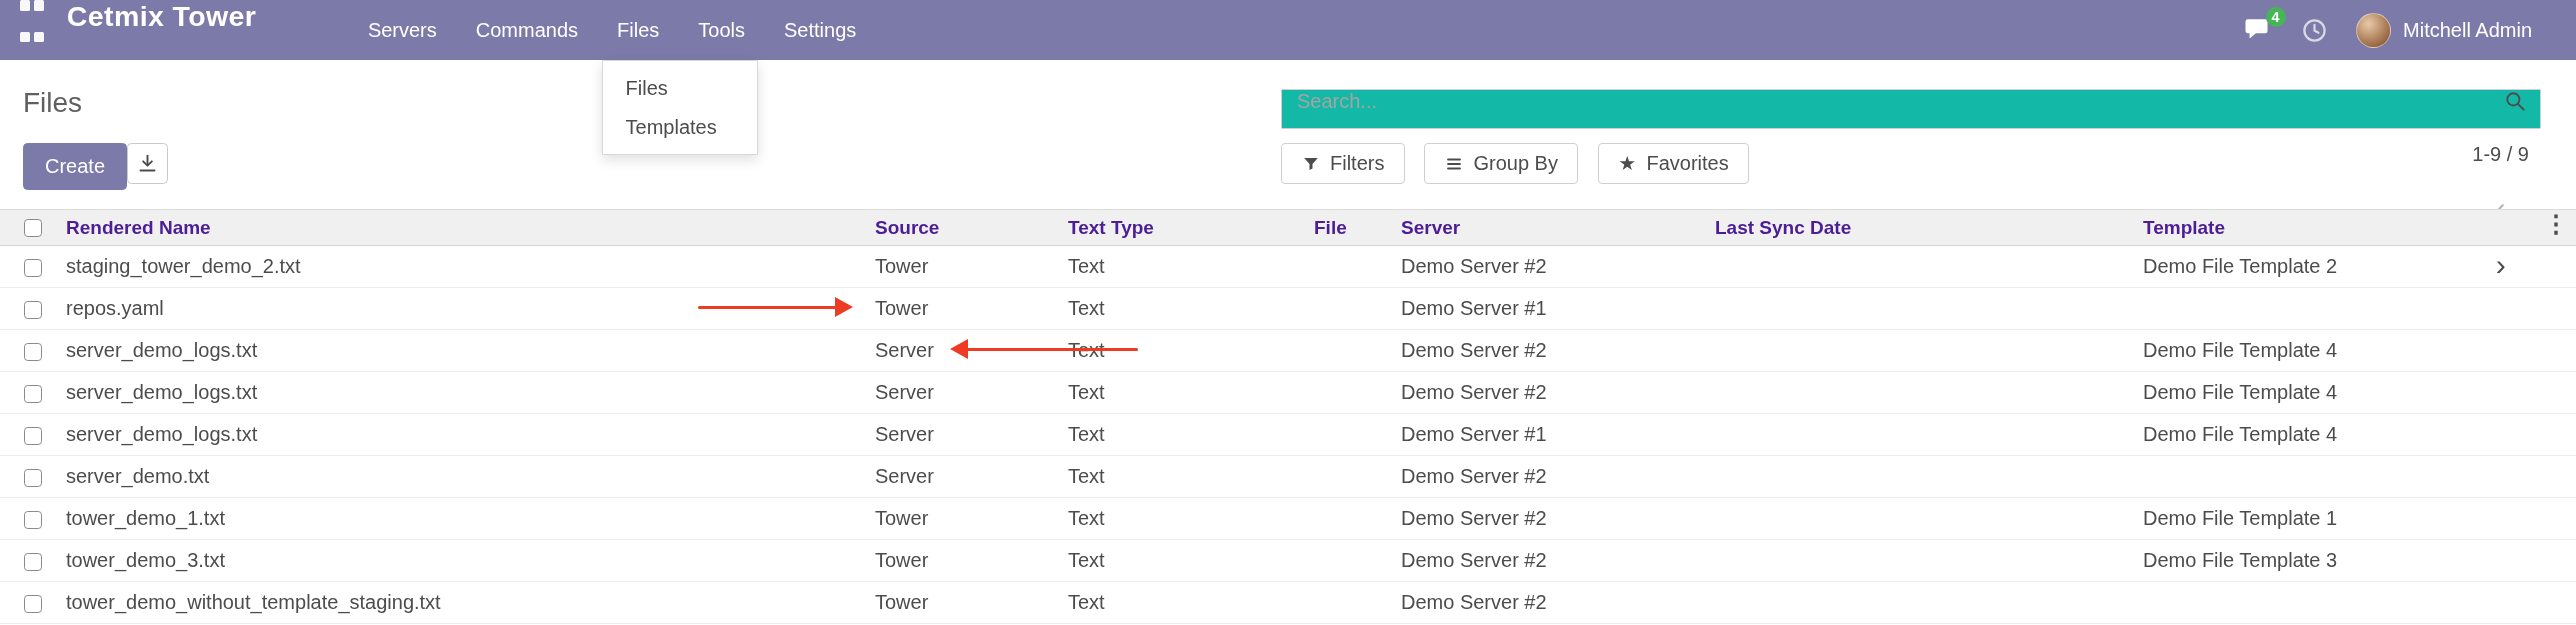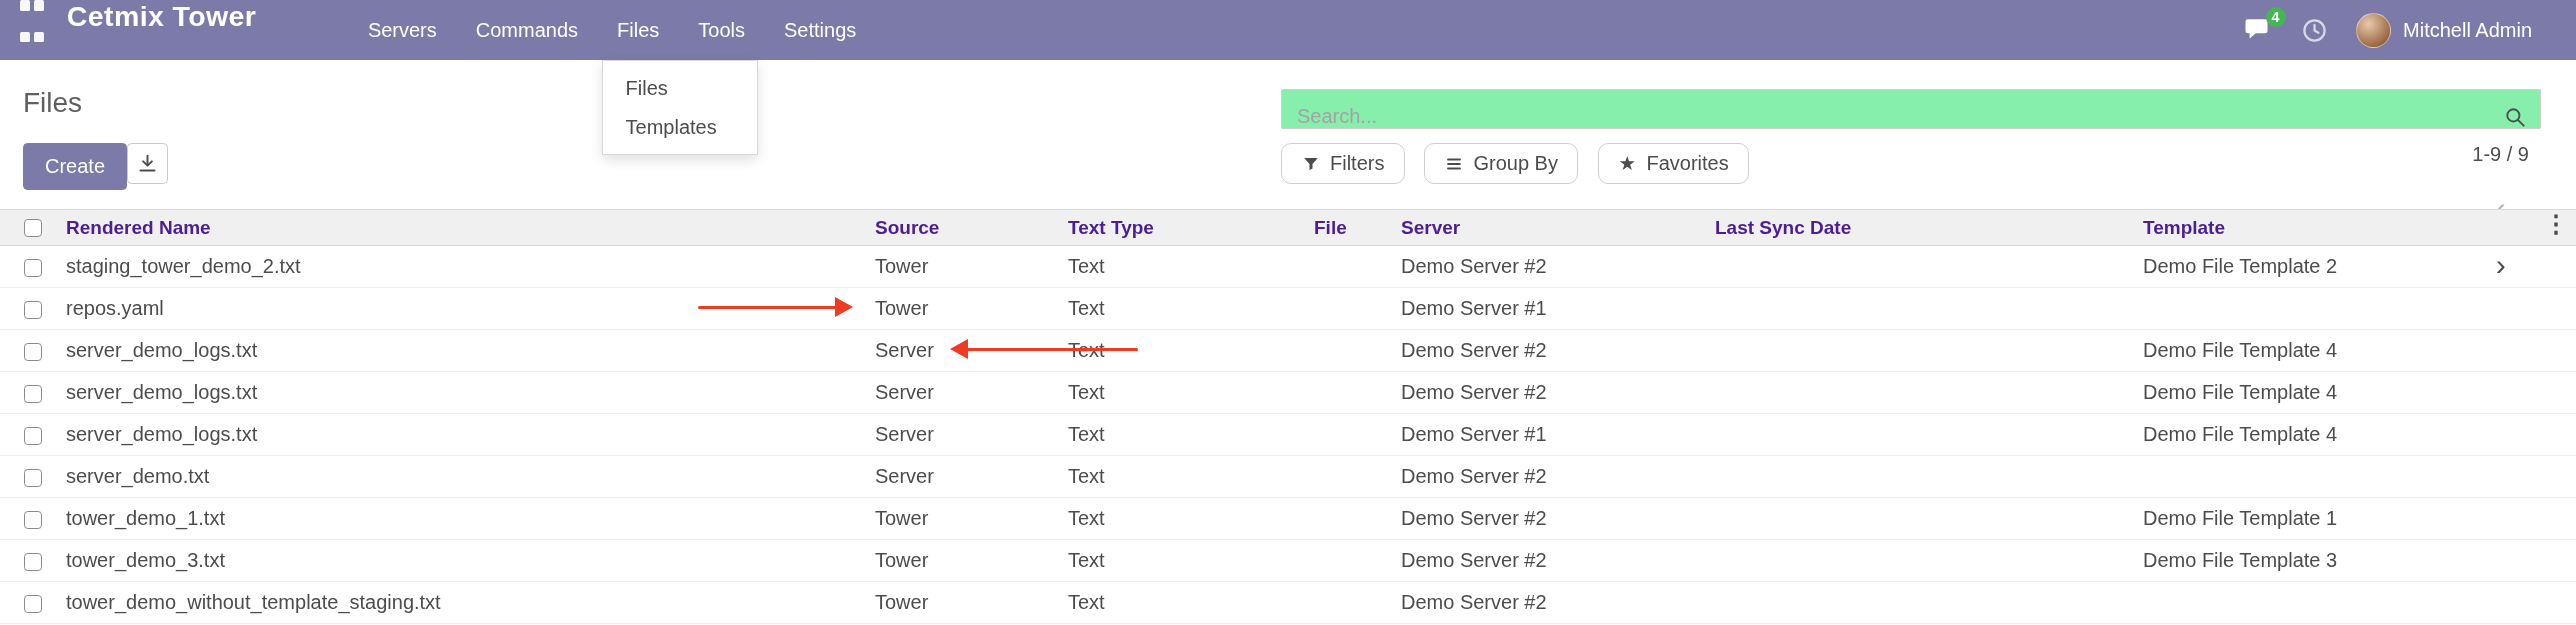--- a/index.html
+++ b/index.html
@@ -50,32 +50,32 @@
     background:var(--primary, #7b7aa8); color:#fff; border:0.8px solid var(--primary, #7b7aa8);
     border-radius:4.5px; font-size:20px; font-family:inherit; cursor:pointer;
   }
   .btn-export {
     position:absolute; left:127px; top:143px; width:41px; height:41px;
     background:#fff; border:0.8px solid #c9c9c9; border-radius:4.5px;
     display:flex; align-items:center; justify-content:center; cursor:pointer;
   }
   .search-box {
     position:absolute; left:1281px; top:89px; width:1260px; height:40px;
-    border:0.8px solid #cfcfcf; border-radius:1.5px; background:#86efac;
-    display:flex; align-items:flex-end;
+    border:0.8px solid #cfcfcf; border-radius:1.5px; background:#14b8a6;
+    display:flex; align-items:flex-start;
   }
   .search-box input {
     flex:1; border:none; outline:none; font-size:20px; font-family:inherit;
     padding:0 15px; color:#333; background:transparent;
   }
   .search-box input::placeholder { color:#a4a4a4; }
   .search-box .mag { padding-right:13.5px; display:flex; align-items:center; cursor:pointer; }
   .filter-row { position:absolute; left:1281px; top:143px; display:flex; gap:19.5px; }
   .btn-flat {
-    height:41px; padding:0 19.5px; background:#fff; border:0.8px solid #cfcfcf; border-radius:10px;
+    height:41px; padding:0 19.5px; background:#fff; border:0.8px solid #cfcfcf; border-radius:4px;
     display:flex; align-items:center; gap:10.5px; font-size:20px; color:#4c4c4c;
     font-family:inherit; cursor:pointer; white-space:nowrap;
   }
   .btn-flat .ico-star { font-size:19.5px; color:#4c4c4c; line-height:1; }
   .pager {
     position:absolute; right:47px; top:143px; height:41px;
     display:flex; align-items:center; gap:27px;flex-direction:column;
   }
   .pager .pager-text { font-size:20px; color:#4c4c4c; }
   .pager .chev { font-size:30px; line-height:1; cursor:pointer; }

